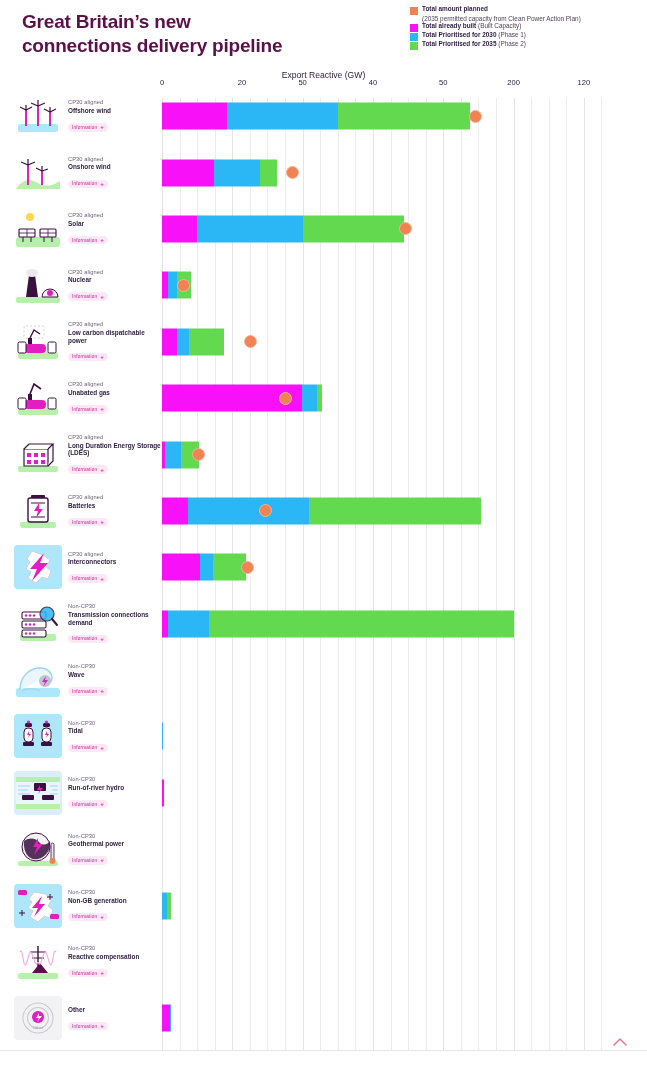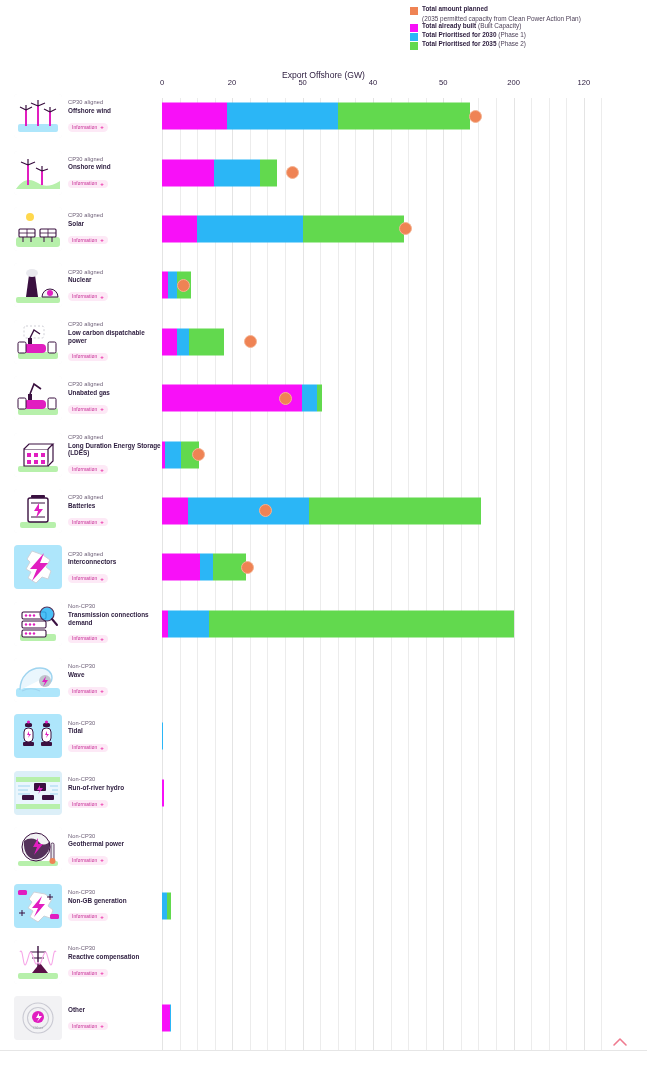--- a/index.html
+++ b/index.html
@@ -94,20 +94,22 @@
   .footer-rule { position:absolute; left:0; right:0; bottom:28px; height:1px; background:#e6e6e6; }
   .scroll-top {
     position:absolute; right:18px; bottom:28px;
     width:18px; height:18px; cursor:pointer;
   }
 </style>
 </head>
 <body>
 
 <div class="header">
+  <div class="title">Great Britain’s new
+connections delivery pipeline</div>
   <div class="legend" id="legend">
       <div class="legend-row">
         <span class="legend-swatch" style="background: rgb(239, 131, 84);"></span>
         <span class="legend-text"><b>Total amount planned</b></span>
       </div>
       <div class="legend-note">(2035 permitted capacity from Clean Power Action Plan)</div>
       <div class="legend-row">
         <span class="legend-swatch" style="background: rgb(248, 16, 248);"></span>
         <span class="legend-text"><b>Total already built</b> <span class="sub">(Built Capacity)</span></span>
       </div>
@@ -115,21 +117,21 @@
         <span class="legend-swatch" style="background: rgb(43, 182, 246);"></span>
         <span class="legend-text"><b>Total Prioritised for 2030</b> <span class="sub">(Phase 1)</span></span>
       </div>
       <div class="legend-row">
         <span class="legend-swatch" style="background: rgb(98, 217, 78);"></span>
         <span class="legend-text"><b>Total Prioritised for 2035</b> <span class="sub">(Phase 2)</span></span>
       </div>
     </div>
 </div>
 
-<div class="axis-title">Export Offshore (GW)</div>
+<div class="axis-title">Export Reactive (GW)</div>
 
 <div class="chart-area">
   <div class="plot" id="plot">
       <div class="gridline major" style="left: 0px;"></div>
       <div class="gridline" style="left: 17.5781px;"></div>
       <div class="gridline" style="left: 35.1562px;"></div>
       <div class="gridline" style="left: 52.7344px;"></div>
       <div class="gridline major" style="left: 70.3125px;"></div>
       <div class="gridline" style="left: 87.8906px;"></div>
       <div class="gridline" style="left: 105.469px;"></div>
@@ -146,21 +148,21 @@
       <div class="gridline" style="left: 298.828px;"></div>
       <div class="gridline" style="left: 316.406px;"></div>
       <div class="gridline" style="left: 333.984px;"></div>
       <div class="gridline major" style="left: 351.562px;"></div>
       <div class="gridline" style="left: 369.141px;"></div>
       <div class="gridline" style="left: 386.719px;"></div>
       <div class="gridline" style="left: 404.297px;"></div>
       <div class="gridline major" style="left: 421.875px;"></div>
       <div class="gridline" style="left: 439.453px;"></div>
       <div class="tick-label" style="left: 0px;">0</div>
-      <div class="tick-label" style="left: 70px;">20</div>
+      <div class="tick-label" style="left: 80px;">20</div>
       <div class="tick-label" style="left: 140.625px;">50</div>
       <div class="tick-label" style="left: 210.938px;">40</div>
       <div class="tick-label" style="left: 281.25px;">50</div>
       <div class="tick-label" style="left: 351.562px;">200</div>
       <div class="tick-label" style="left: 421.875px;">120</div>
     </div>
   <div class="rows" id="rows">
       <div class="row">
         <div class="row-left">
           <div class="thumb">

